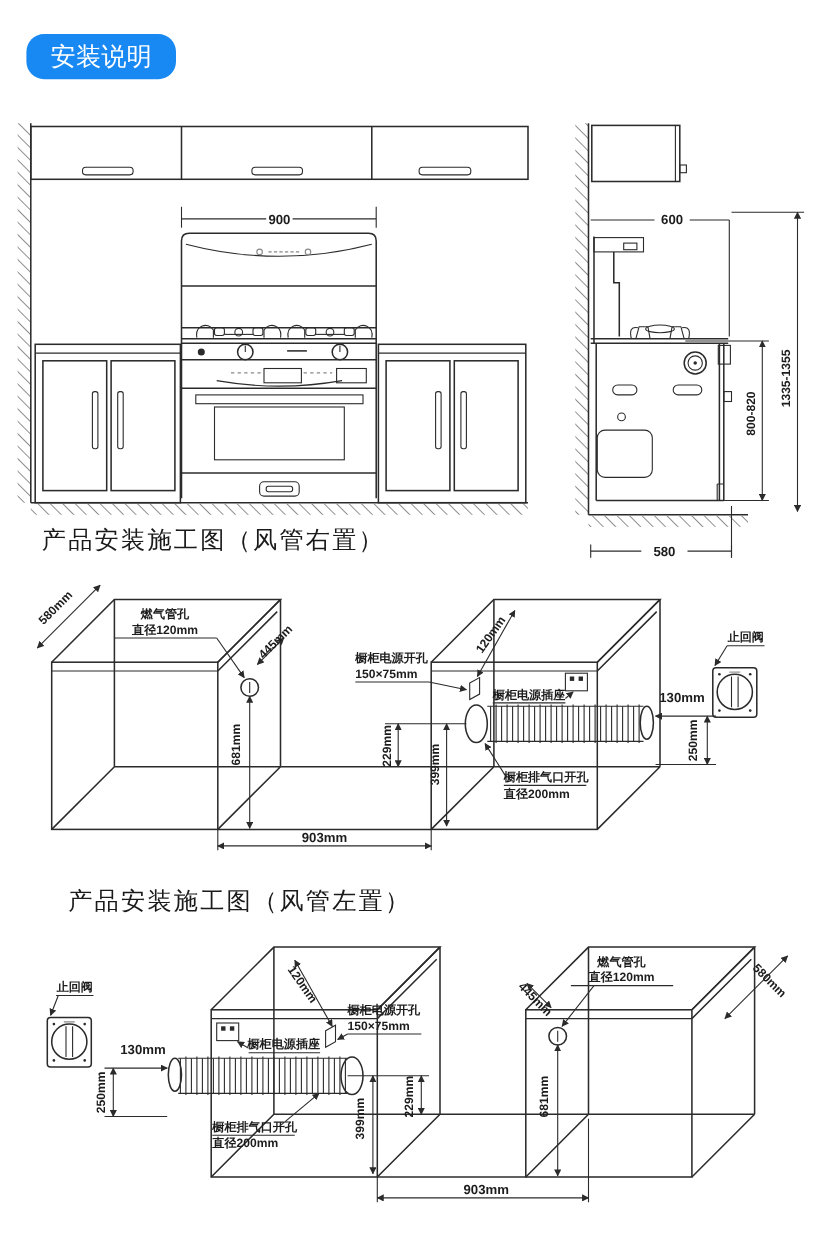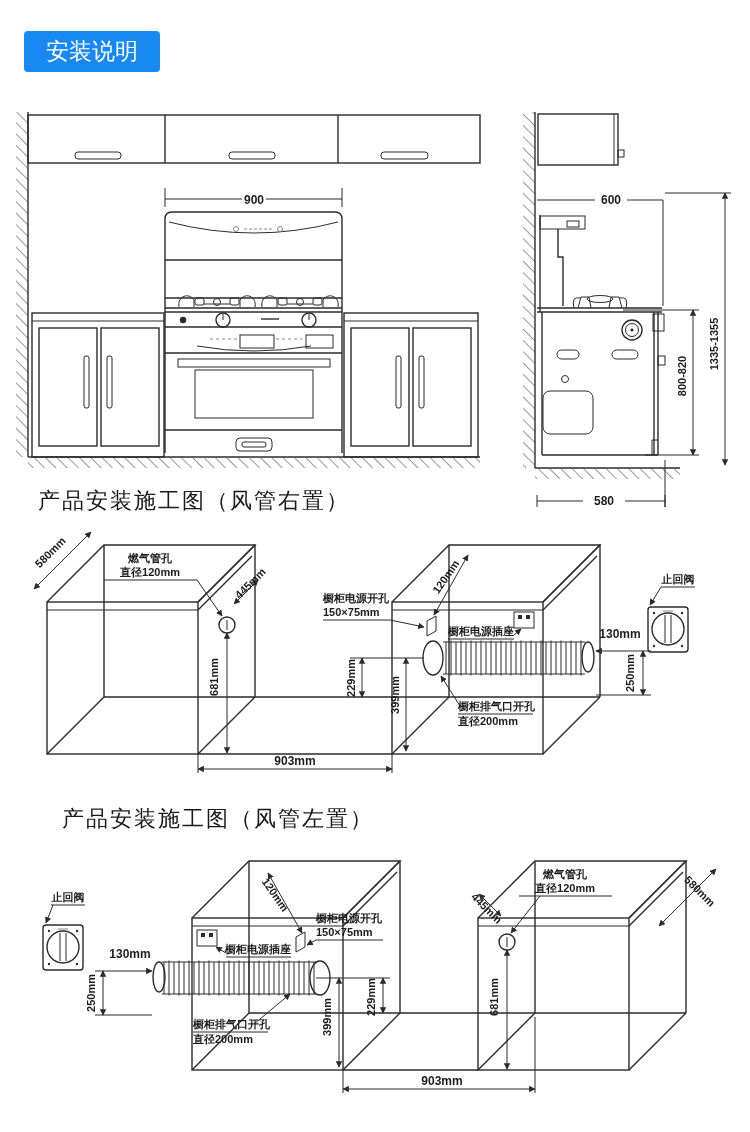--- a/index.html
+++ b/index.html
@@ -1,22 +1,22 @@
 <!DOCTYPE html>
 <html><head>
 <meta charset="utf-8">
 <style>
   html,body{margin:0;padding:0;background:#fff;}
   #page{position:relative;width:750px;height:1132px;background:#fff;overflow:hidden;
         font-family:"Liberation Sans",sans-serif;color:#222;}
   .badge{position:absolute;left:24px;top:31px;background:#1888f2;color:#fff;
-         font-size:23px;line-height:1;padding:9px 22px;border-radius:4px;}
+         font-size:23px;line-height:1;padding:9px 22px;border-radius:16px;}
   .sec-title{position:absolute;left:38px;width:420px;font-family:"Liberation Serif","DejaVu Serif",serif;
              font-size:22px;letter-spacing:2px;color:#1a1a1a;}
-  #title1{top:486px;} #title2{top:804px;margin-left:24px;}
+  #title1{top:476px;} #title2{top:804px;margin-left:24px;}
   svg{position:absolute;overflow:visible;}
   #fv{left:12px;top:108px;} #sv{left:505px;top:108px;}
   #d1{left:0;top:525px;} #d2{left:0;top:845px;}
   .ln{fill:none;stroke:#2b2b2b;stroke-width:1.4px;}
   .tn{fill:none;stroke:#2b2b2b;stroke-width:1px;}
   .gy{fill:none;stroke:#888;stroke-width:1px;}
   text{fill:#1c1c1c;stroke:none;}
   .dim{font:bold 11px "Liberation Sans",sans-serif;}
   .dim2{font:bold 12px "Liberation Sans",sans-serif;}
   .lbl{font:bold 11px "Liberation Sans",sans-serif;}

